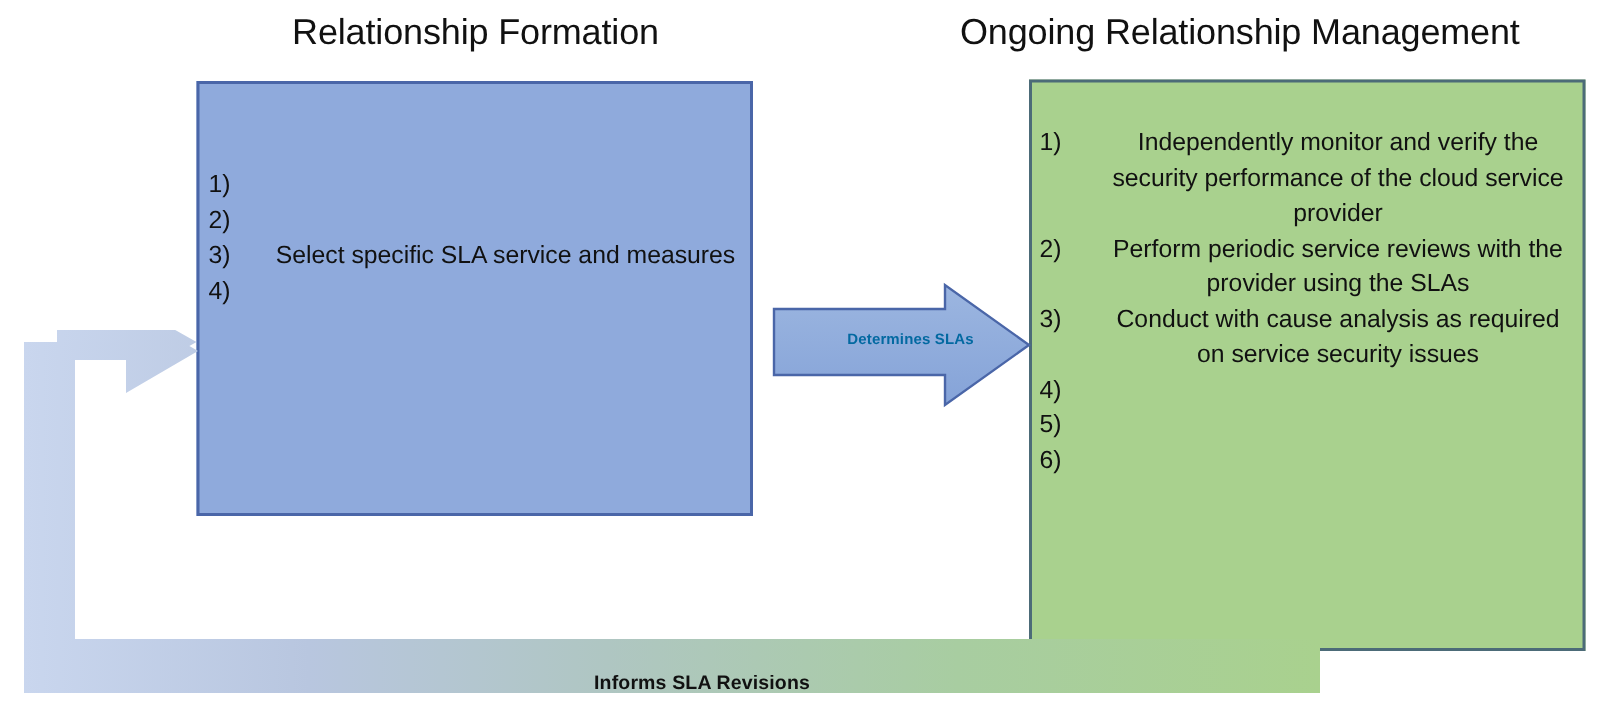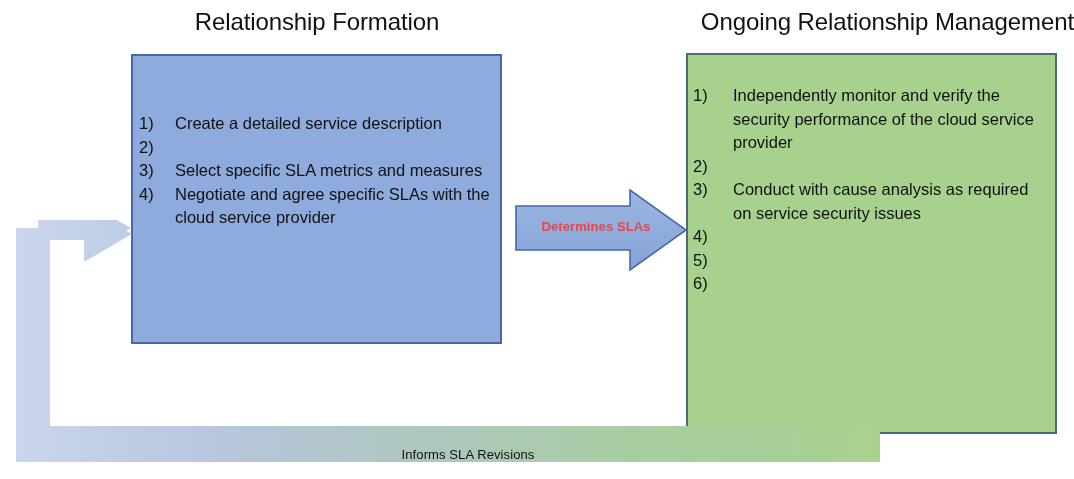--- a/index.html
+++ b/index.html
@@ -25,21 +25,21 @@
   .column-title {
     position: absolute;
     font-size: 24px;
     font-weight: 400;
     color: #111111;
     letter-spacing: -0.1px;
     white-space: nowrap;
     line-height: 1;
   }
   #title-left  { left: 0;   top: 10px; width: 634px; text-align: center; }
-  #title-right { left: 640px; top: 10px; width: 434px; text-align: right; }
+  #title-right { left: 640px; top: 10px; width: 434px; text-align: left; }
 
   
   .process-box {
     position: absolute;
     box-sizing: border-box;
   }
   #box-formation {
     left: 131px;  top: 54px;
     width: 371px; height: 290px;
     background: #8FAADC;
@@ -67,20 +67,21 @@
     line-height: 23.5px;
     color: #111111;
   }
   .step-num {
     flex: 0 0 auto;
     width: 34px;
     text-align: left;
   }
   .step-text {
     flex: 1 1 auto;
+    text-align: center;
   }
 
   #list-formation {
     left: 139px; top: 112px; width: 360px;
   }
   #list-formation .step-num { width: 36px; }
 
   #list-ongoing {
     left: 693px; top: 84px; width: 358px;
   }
@@ -93,26 +94,26 @@
     width: 174px; height: 84px;
   }
   #arrow-determines svg {
     position: absolute;
     left: 0; top: 0;
     width: 174px; height: 84px;
     display: block;
   }
   #arrow-determines-label {
     position: absolute;
-    left: 12px;  top: 18px;
+    left: 23px;  top: 18px;
     width: 140px;
     text-align: center;
-    font-size: 13px;
+    font-size: 10px;
     font-weight: bold;
-    color: #ef4444;
+    color: #0369a1;
     line-height: 42px;
     white-space: nowrap;
     letter-spacing: 0.1px;
   }
 
   
   #feedback-loop {
     position: absolute;
     left: 0; top: 220px;
     width: 880px; height: 259px;
@@ -122,64 +123,63 @@
     left: 0; top: 0;
     width: 880px; height: 259px;
     display: block;
   }
   #feedback-loop-label {
     position: absolute;
     left: 238px; top: 447px;
     width: 460px;
     text-align: center;
     font-size: 13px;
-    font-weight: normal;
+    font-weight: bold;
     color: #111111;
     white-space: nowrap;
     letter-spacing: 0.1px;
   }
 </style>
 </head>
 <body>
 
 <div id="diagram-root">
 
   <div id="title-left" class="column-title">Relationship Formation</div>
 
   <div id="title-right" class="column-title">Ongoing Relationship Management</div>
 
   <div id="box-formation" class="process-box"></div>
 
   <ul id="list-formation" class="step-list">
     <li class="step-item">
       <span class="step-num">1)</span>
-      <span class="step-text">Create a detailed service description</span>
     </li>
     <li class="step-item">
       <span class="step-num">2)</span>
     </li>
     <li class="step-item">
       <span class="step-num">3)</span>
-      <span class="step-text">Select specific SLA metrics and measures</span>
+      <span class="step-text">Select specific SLA service and measures</span>
     </li>
     <li class="step-item">
       <span class="step-num">4)</span>
-      <span class="step-text">Negotiate and agree specific SLAs with the cloud service provider</span>
     </li>
   </ul>
 
   <div id="box-ongoing" class="process-box"></div>
 
   <ul id="list-ongoing" class="step-list">
     <li class="step-item">
       <span class="step-num">1)</span>
       <span class="step-text">Independently monitor and verify the security performance of the cloud service provider</span>
     </li>
     <li class="step-item">
       <span class="step-num">2)</span>
+      <span class="step-text">Perform periodic service reviews with the provider using the SLAs</span>
     </li>
     <li class="step-item">
       <span class="step-num">3)</span>
       <span class="step-text">Conduct with cause analysis as required on service security issues</span>
     </li>
     <li class="step-item">
       <span class="step-num">4)</span>
     </li>
     <li class="step-item">
       <span class="step-num">5)</span>

